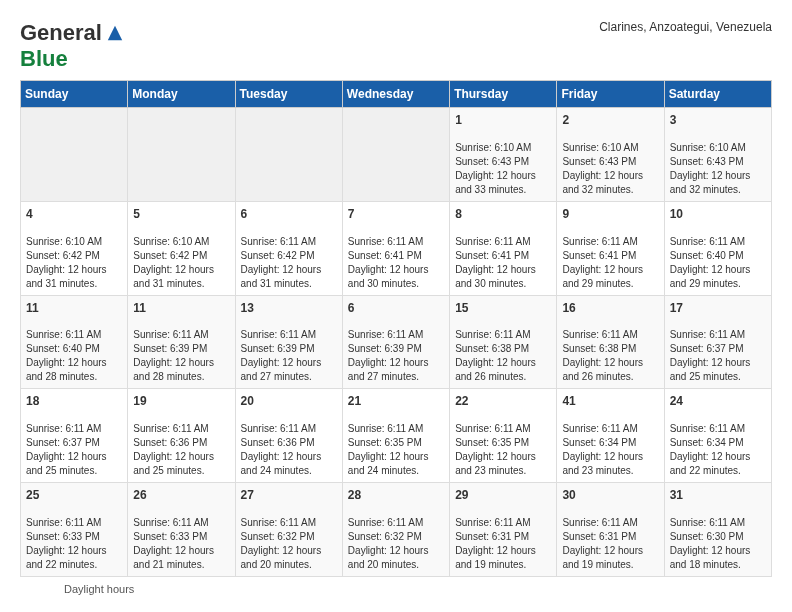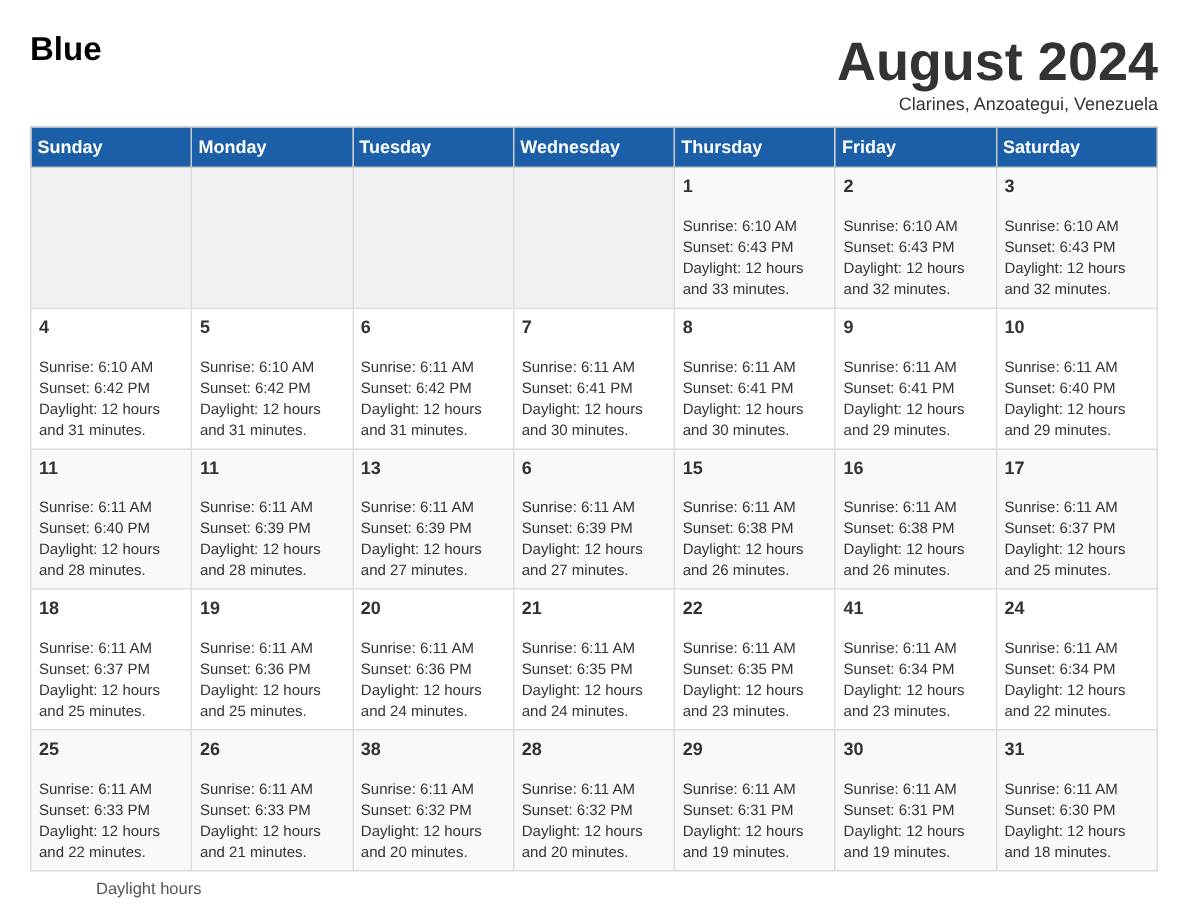--- a/index.html
+++ b/index.html
@@ -27,21 +27,21 @@
       gap: 2px;
     }
     .logo-general {
       font-size: 22px;
       font-weight: bold;
       color: #333;
     }
     .logo-blue {
       font-size: 22px;
       font-weight: bold;
-      color: #000000;
+      color: #15803d;
     }
     .logo-icon {
       width: 18px;
       height: 18px;
       margin-left: 2px;
     }
     .title-section {
       text-align: right;
     }
     .main-title {
@@ -102,24 +102,29 @@
       font-size: 11px;
       color: #555;
       padding-left: 44px;
     }
   </style>
 </head>
 <body>
 
 <div class="header">
   <div class="logo">
+    <div class="logo-text">
+      <span class="logo-general">General</span>
+      <svg class="logo-icon" viewBox="0 0 20 20">
+        <polygon points="10,2 18,18 2,18" fill="#1a5fa8"></polygon>
+      </svg>
+    </div>
     <span class="logo-blue">Blue</span>
   </div>
   <div class="title-section">
-    <div class="main-title">August 2024</div>
     <div class="subtitle">Clarines, Anzoategui, Venezuela</div>
   </div>
 </div>
 
 <table>
   <thead>
     <tr>
     <th>Sunday</th>
         <th>Monday</th>
         <th>Tuesday</th>
@@ -319,21 +324,21 @@
 and 22 minutes.</div>
         </td>
         <td>
           <span class="day-num">26</span>
           <div class="day-info" style="white-space: pre-line;">Sunrise: 6:11 AM
 Sunset: 6:33 PM
 Daylight: 12 hours
 and 21 minutes.</div>
         </td>
         <td>
-          <span class="day-num">38</span>
+          <span class="day-num">27</span>
           <div class="day-info" style="white-space: pre-line;">Sunrise: 6:11 AM
 Sunset: 6:32 PM
 Daylight: 12 hours
 and 20 minutes.</div>
         </td>
         <td>
           <span class="day-num">28</span>
           <div class="day-info" style="white-space: pre-line;">Sunrise: 6:11 AM
 Sunset: 6:32 PM
 Daylight: 12 hours

